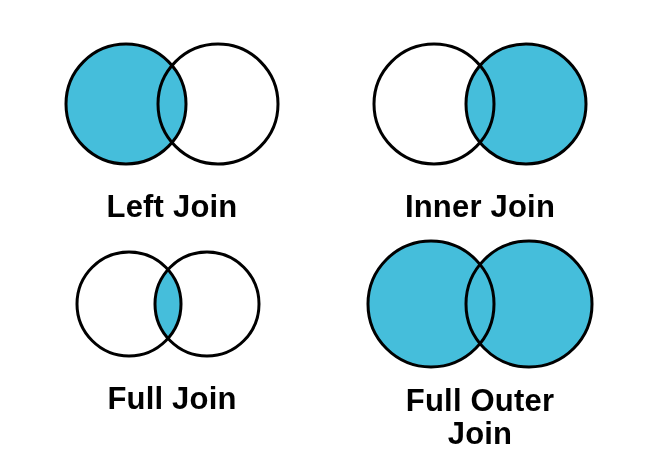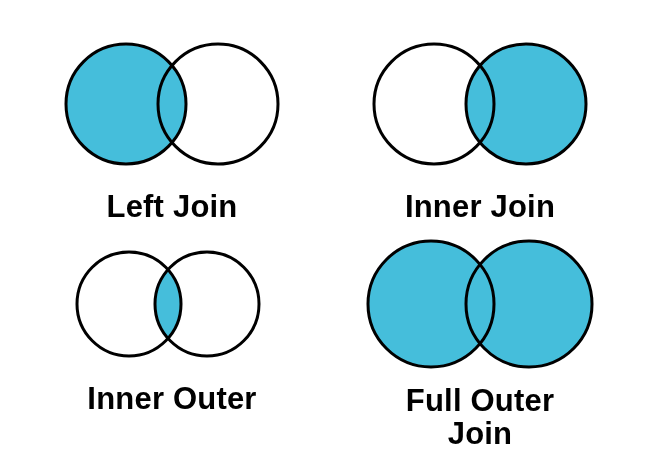--- a/index.html
+++ b/index.html
@@ -110,21 +110,21 @@
         </defs>
         <circle cx="62" cy="64" r="52" fill="#ffffff"></circle>
         <circle cx="140" cy="64" r="52" fill="#ffffff"></circle>
         <g clip-path="url(#clipL-ij)">
           <circle cx="140" cy="64" r="52" fill="#45bedb"></circle>
         </g>
         <circle cx="62" cy="64" r="52" fill="none" stroke="#000000" stroke-width="3"></circle>
         <circle cx="140" cy="64" r="52" fill="none" stroke="#000000" stroke-width="3"></circle>
       </svg>
     </div>
-    <div class="caption cap-bottom">Inner Outer</div>
+    <div class="caption cap-bottom">Full Join</div>
   </div>
 
   <div class="cell cell-br">
     <div class="venn-wrap">
       <svg class="venn-svg" width="230" height="132" viewBox="0 0 230 132">
         <defs>
           <clipPath id="clipL-fo">
               <circle cx="66" cy="66" r="63"></circle>
             </clipPath>
         </defs>

